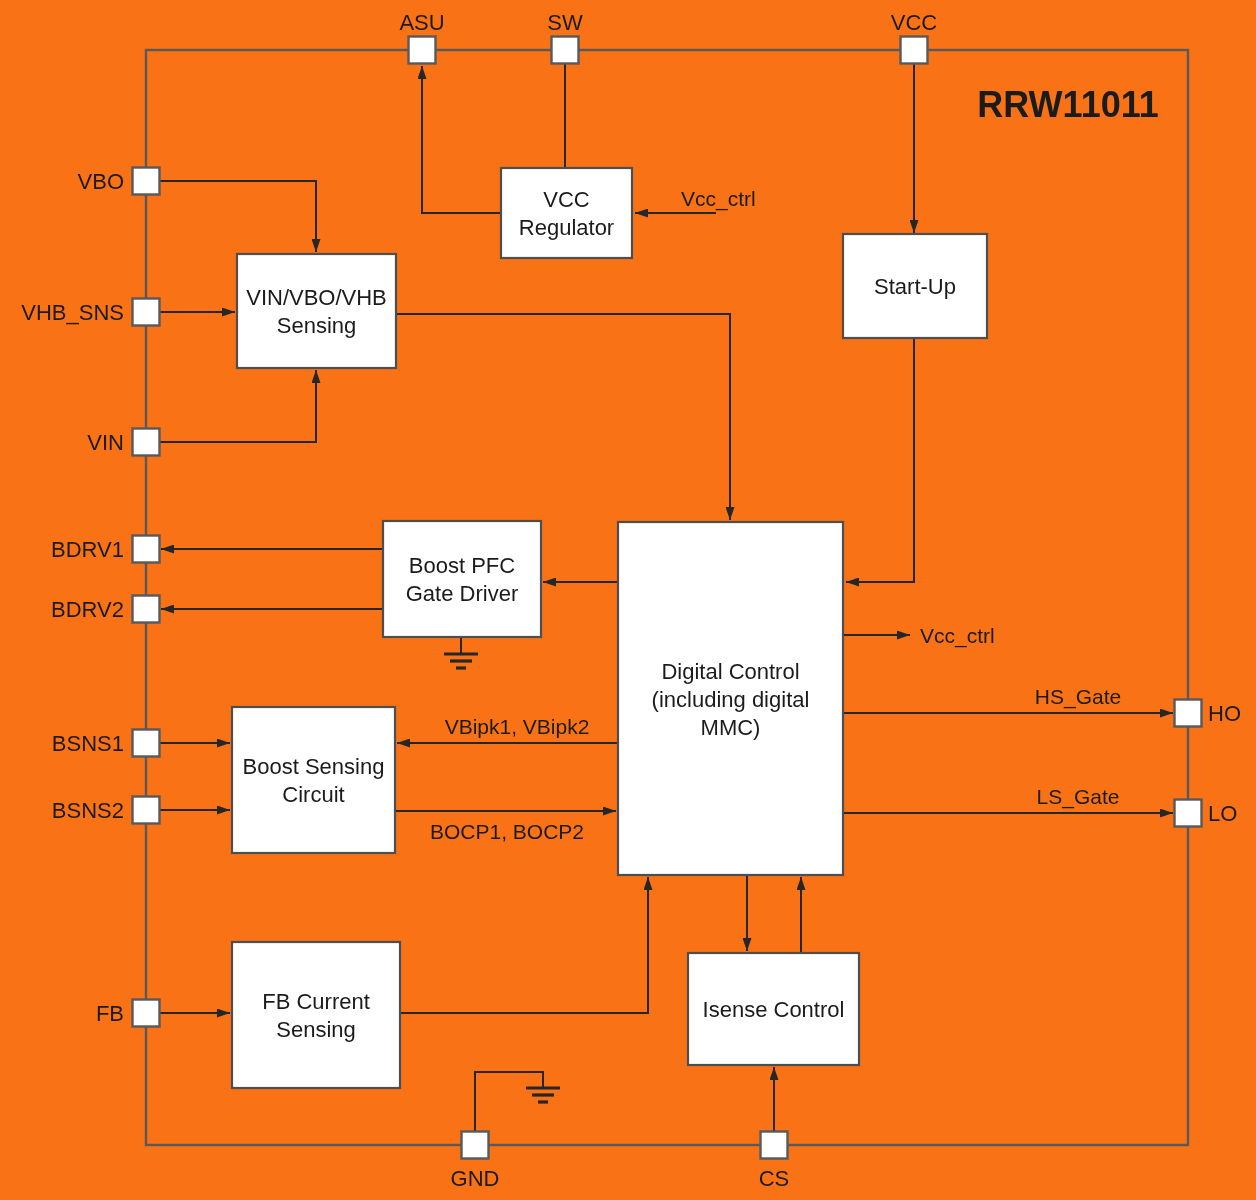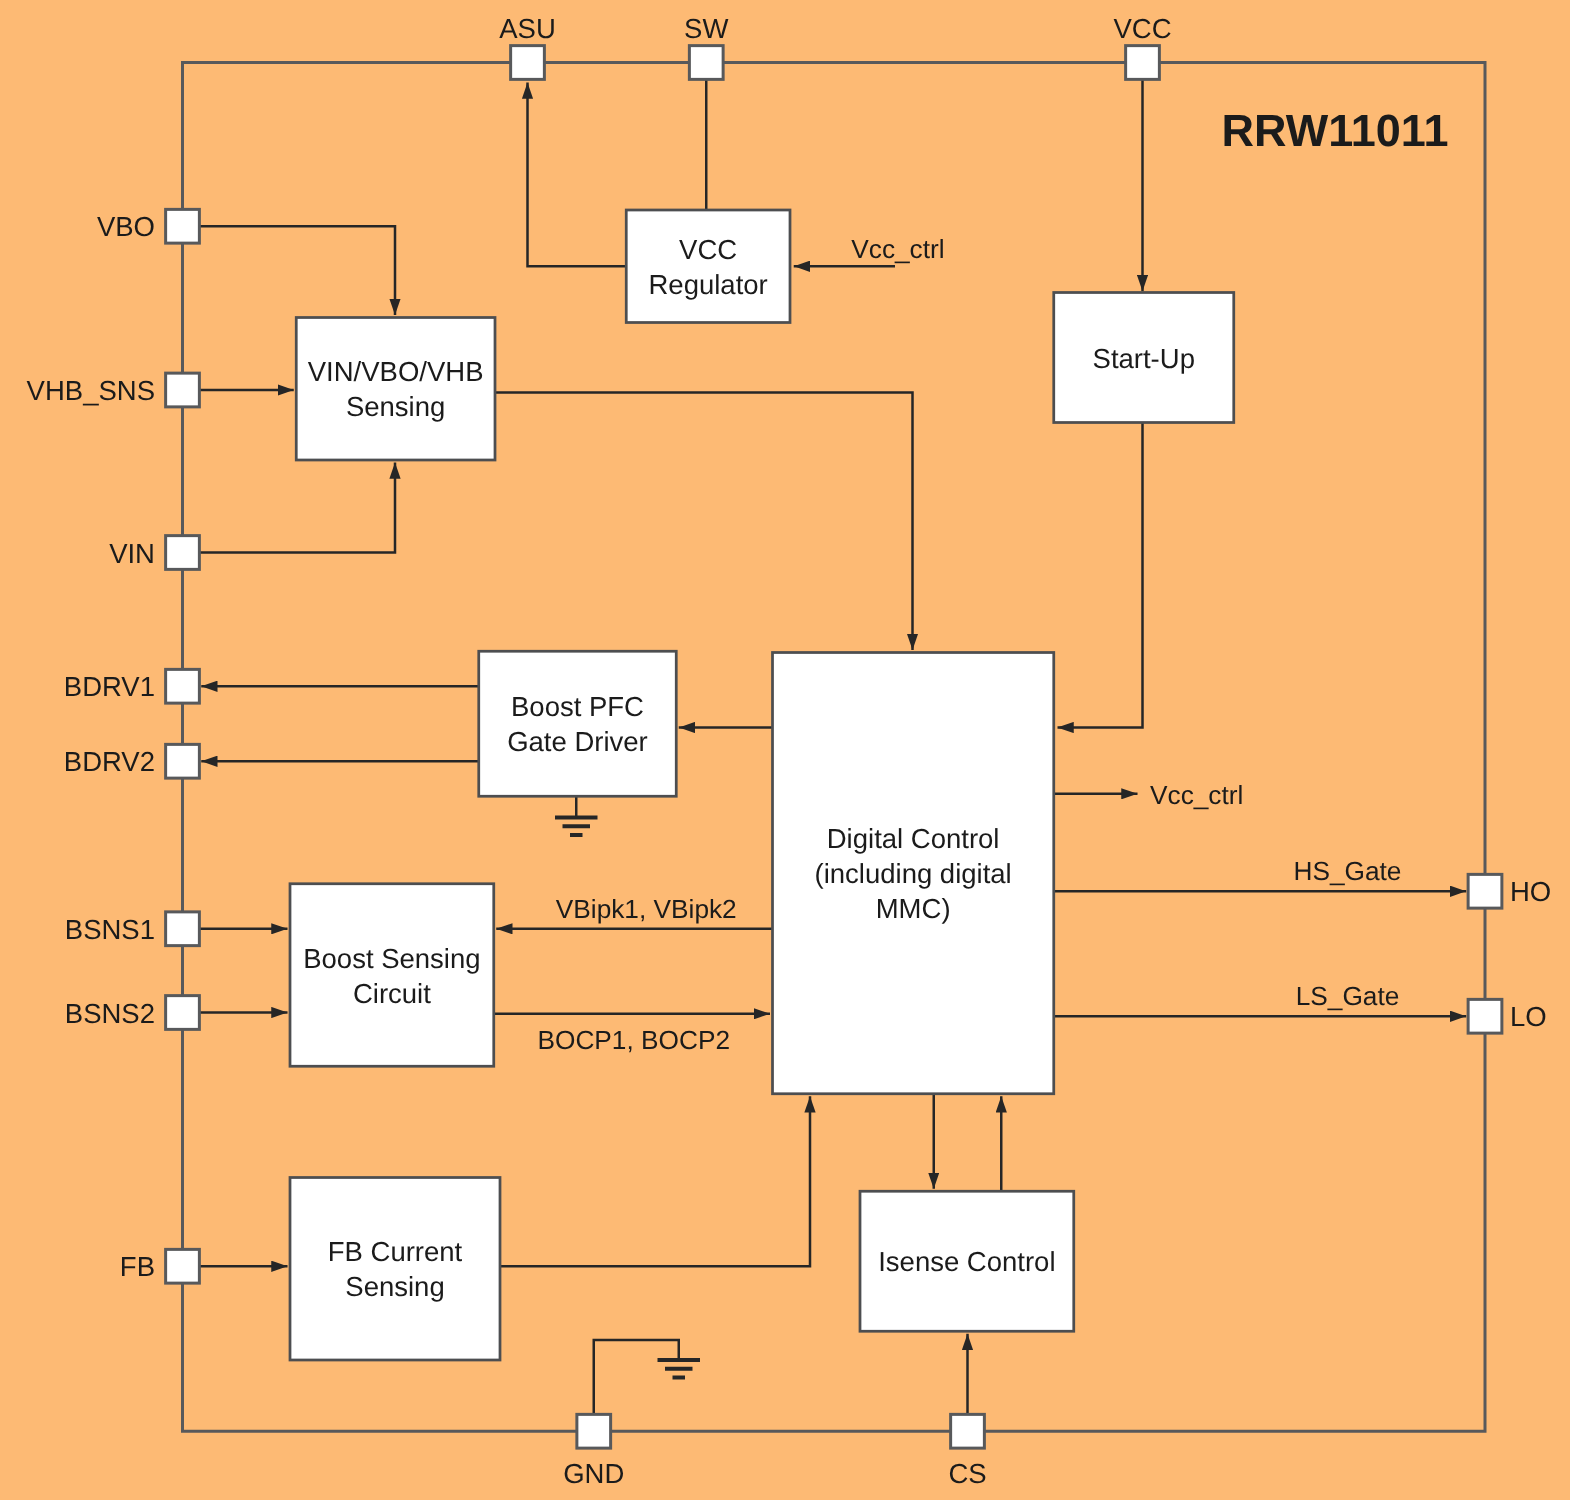--- a/index.html
+++ b/index.html
@@ -1,16 +1,16 @@
 <!DOCTYPE html>
 <html><head>
 <meta charset="utf-8">
 <style>
   html,body{margin:0;padding:0;background:#ffffff;}
-  .stage{position:relative;width:1256px;height:1200px;background:#fdba74;overflow:hidden;}
+  .stage{position:relative;width:1256px;height:1200px;background:#f97316;overflow:hidden;}
   svg text{font-family:"Liberation Sans","DejaVu Sans",sans-serif;fill:#1b1b1b;}
 </style>
 </head>
 <body>
 
 <div class="stage">
   <svg width="1256" height="1200" viewBox="0 0 1256 1200" xmlns="http://www.w3.org/2000/svg">
       <defs>
         <marker id="arw" viewBox="0 0 13 9" refX="13" refY="4.5" markerWidth="13" markerHeight="9" orient="auto" markerUnits="userSpaceOnUse">
           <path d="M0,0 L13,4.5 L0,9 Z" fill="#262626"></path>

